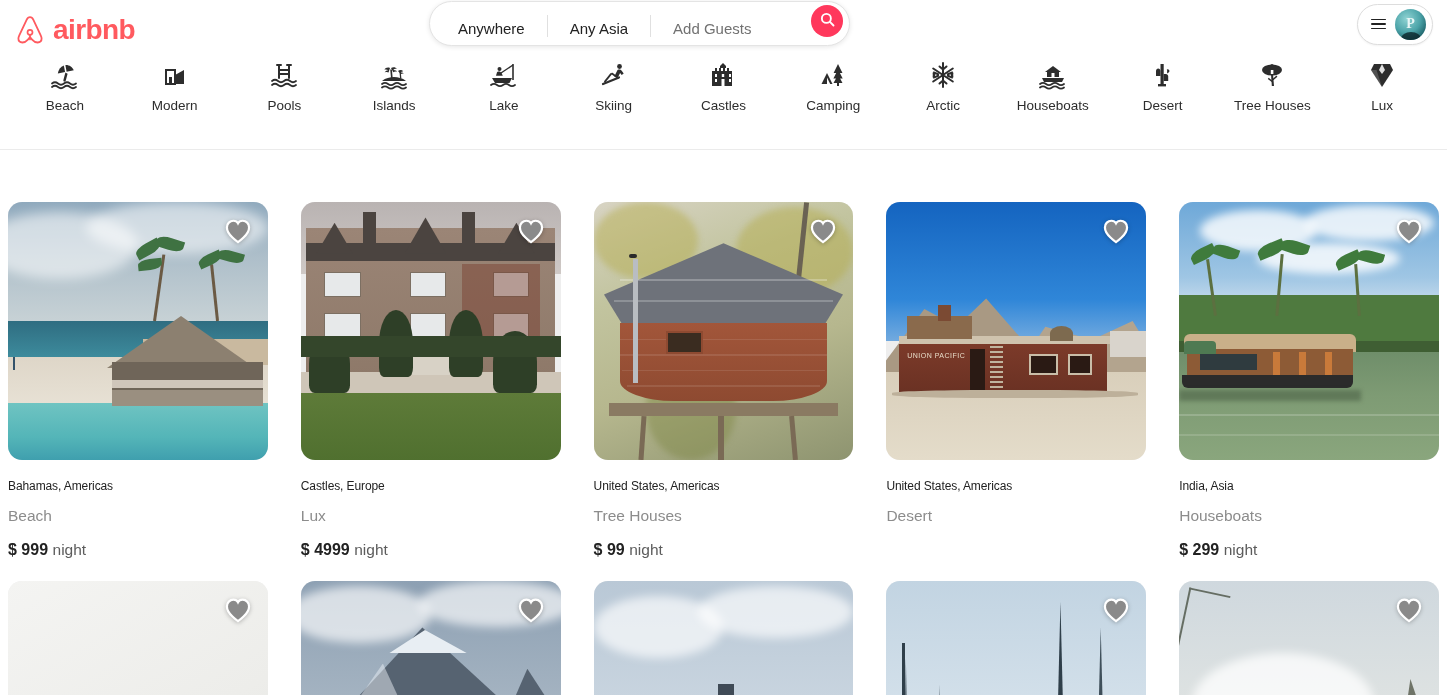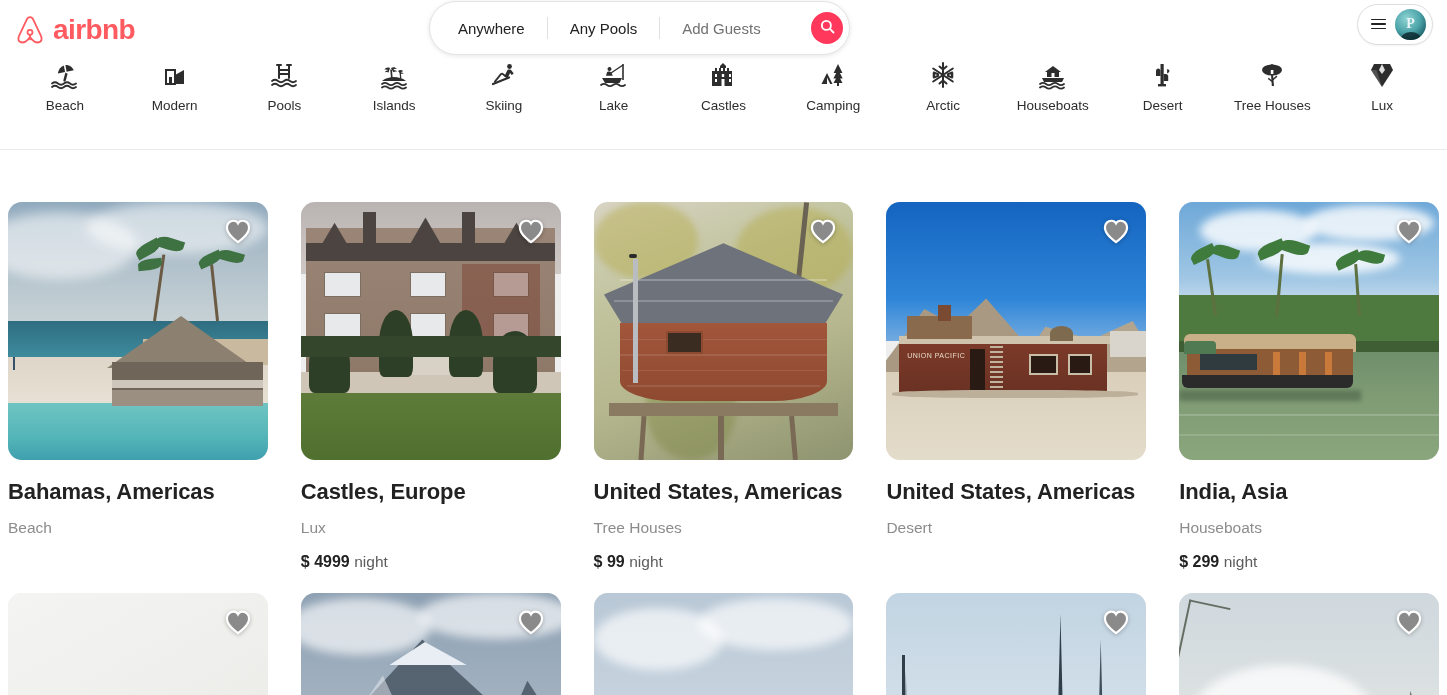--- a/index.html
+++ b/index.html
@@ -34,28 +34,28 @@
     letter-spacing: -0.6px;
     color: #FF5A5F;
     line-height: 1;
   }
 
   .searchbar {
     position: absolute;
     left: 429px;
     top: 1px;
     width: 421px;
-    height: 54px;
+    height: 45px;
     border: 1px solid #e4e4e4;
     border-radius: 40px;
     background: #fff;
     box-shadow: 0 1px 5px rgba(0,0,0,0.10);
     display: flex;
-    align-items: center;
-    padding: 0 6px 0 0;
+    align-items: flex-end;
+    padding: 0 6px 8px 0;
   }
   .sb-seg {
     font-size: 15px;
     color: #222;
     padding: 0 22px;
     white-space: nowrap;
     cursor: pointer;
   }
   .sb-seg.first { padding-left: 28px; }
   .sb-seg.muted { color: #717171; padding-right: 12px; }
@@ -163,22 +163,22 @@
   }
   .heart {
     position: absolute;
     top: 16px; right: 16px;
     z-index: 4;
     cursor: pointer;
     filter: drop-shadow(0 1px 2px rgba(0,0,0,0.25));
   }
   .card-title {
     margin-top: 19px;
-    font-size: 22px;
-    font-weight: 700;
+    font-size: 12px;
+    font-weight: 400;
     color: #222;
     letter-spacing: -0.1px;
   }
   .card-cat {
     margin-top: 14px;
     font-size: 15.5px;
     color: #8c8c8c;
   }
   .card-price {
     margin-top: 16px;
@@ -284,21 +284,21 @@
         <circle cx="16" cy="18.3" r="2.5" stroke="#FF5A5F" stroke-width="1.7" fill="none"></circle>
         <path d="M16 20.8v4.6" stroke="#FF5A5F" stroke-width="1.7" stroke-linecap="round"></path>
       </svg>
     </span>
     <span class="logo-text">airbnb</span>
   </div>
 
   <div class="searchbar">
     <span class="sb-seg first">Anywhere</span>
     <span class="sb-div"></span>
-    <span class="sb-seg">Any Pools</span>
+    <span class="sb-seg">Any Asia</span>
     <span class="sb-div"></span>
     <span class="sb-seg muted">Add Guests</span>
     <span class="sb-btn">
       <span>
         <svg width="15" height="15" viewBox="0 0 16 16" fill="none">
           <circle cx="6.8" cy="6.8" r="4.8" stroke="#fff" stroke-width="2"></circle>
           <path d="M10.6 10.6L14.4 14.4" stroke="#fff" stroke-width="2" stroke-linecap="round"></path>
         </svg>
       </span>
     </span>
@@ -371,42 +371,42 @@
       <path d="M3 24c2-1.5 4-1.5 6 0s4 1.5 6 0 4-1.5 6 0 4 1.5 6 0" stroke="#222" stroke-width="1.8" fill="none" stroke-linecap="round"></path>
       <path d="M3 27.5c2-1.5 4-1.5 6 0s4 1.5 6 0 4-1.5 6 0 4 1.5 6 0" stroke="#222" stroke-width="1.8" fill="none" stroke-linecap="round"></path>
     </svg>
       </span>
     <span class="cat-label">Islands</span>
   </div>
 
   <div class="cat">
     <span>
         <svg width="30" height="30" viewBox="0 0 30 30" fill="#222">
-      <circle cx="20.5" cy="6.5" r="2.4"></circle>
-      <path d="M18.5 10c1.6-.8 3.3-.4 4.2.8l2 2.8-2 1.5-1.6-2-2.4 4.6-3.4-1.3 3.2-6.4z"></path>
-      <path d="M12 14l-6 7.5" stroke="#222" stroke-width="2" stroke-linecap="round"></path>
-      <path d="M4 24l16-6.5" stroke="#222" stroke-width="2.2" stroke-linecap="round"></path>
-      <path d="M13 13.5l6 4.5" stroke="#222" stroke-width="1.6" stroke-linecap="round"></path>
-    </svg>
-      </span>
-    <span class="cat-label">Skiing</span>
-  </div>
-
-  <div class="cat">
-    <span>
-        <svg width="30" height="30" viewBox="0 0 30 30" fill="#222">
       <path d="M24 4v16" stroke="#222" stroke-width="1.6"></path>
       <path d="M24 5L12 13" stroke="#222" stroke-width="1.4" fill="none"></path>
       <circle cx="10.5" cy="9" r="2"></circle>
       <path d="M9 11.5c1.6-.4 3 .3 3.6 1.6l1.2 2.6H7l1-3.4z"></path>
       <path d="M3 18h20l-2.5 5H6z"></path>
       <path d="M2 25c2-1.5 4-1.5 6 0s4 1.5 6 0 4-1.5 6 0 4 1.5 6 0" stroke="#222" stroke-width="1.8" fill="none" stroke-linecap="round"></path>
     </svg>
       </span>
     <span class="cat-label">Lake</span>
+  </div>
+
+  <div class="cat">
+    <span>
+        <svg width="30" height="30" viewBox="0 0 30 30" fill="#222">
+      <circle cx="20.5" cy="6.5" r="2.4"></circle>
+      <path d="M18.5 10c1.6-.8 3.3-.4 4.2.8l2 2.8-2 1.5-1.6-2-2.4 4.6-3.4-1.3 3.2-6.4z"></path>
+      <path d="M12 14l-6 7.5" stroke="#222" stroke-width="2" stroke-linecap="round"></path>
+      <path d="M4 24l16-6.5" stroke="#222" stroke-width="2.2" stroke-linecap="round"></path>
+      <path d="M13 13.5l6 4.5" stroke="#222" stroke-width="1.6" stroke-linecap="round"></path>
+    </svg>
+      </span>
+    <span class="cat-label">Skiing</span>
   </div>
 
   <div class="cat">
     <span>
         <svg width="30" height="30" viewBox="0 0 30 30" fill="#222">
       <path d="M4 11h3V8h2v3h2V8h2v3h2V8h2v3h2V8h2v3h3v15H4z"></path>
       <path d="M12 6l3-3 3 3v2h-6z"></path>
       <rect x="7" y="14" width="2" height="3" fill="#fff"></rect>
       <rect x="13.8" y="14" width="2.4" height="3" fill="#fff"></rect>
       <rect x="21" y="14" width="2" height="3" fill="#fff"></rect>
@@ -526,20 +526,25 @@
           <div class="lay" style="left:2%;top:60%;width:2px;height:5%;background:#33526a"></div>
         </div>
         <span class="heart">
           <svg width="28" height="26" viewBox="0 0 24 22">
               <path d="M12 20.5S2.5 14.3 2.5 7.9C2.5 4.6 5 2.2 8 2.2c1.8 0 3.3.9 4 2.2.7-1.3 2.2-2.2 4-2.2 3 0 5.5 2.4 5.5 5.7 0 6.4-9.5 12.6-9.5 12.6z" fill="#8a8a8a" stroke="#fff" stroke-width="1.9"></path>
             </svg>
         </span>
       </div>
       <div class="card-title">Bahamas, Americas</div>
       <div class="card-cat">Beach</div>
+      <div class="card-price">
+        <span>$</span>
+        <span>999</span>
+        <span class="unit">night</span>
+      </div>
     </div>
 
     <div class="card">
       <div class="card-img">
         <div class="scene">
           <div class="lay manor-sky"></div>
           <div class="lay manor-bld"></div>
           <div class="lay manor-roof" style="left:2%;top:16%;width:96%;height:7%"></div>
           <div class="lay manor-roof" style="left:6%;top:8%;width:14%;height:12%;clip-path:polygon(50% 0,100% 100%,0 100%)"></div>
           <div class="lay manor-roof" style="left:40%;top:6%;width:16%;height:14%;clip-path:polygon(50% 0,100% 100%,0 100%)"></div>

